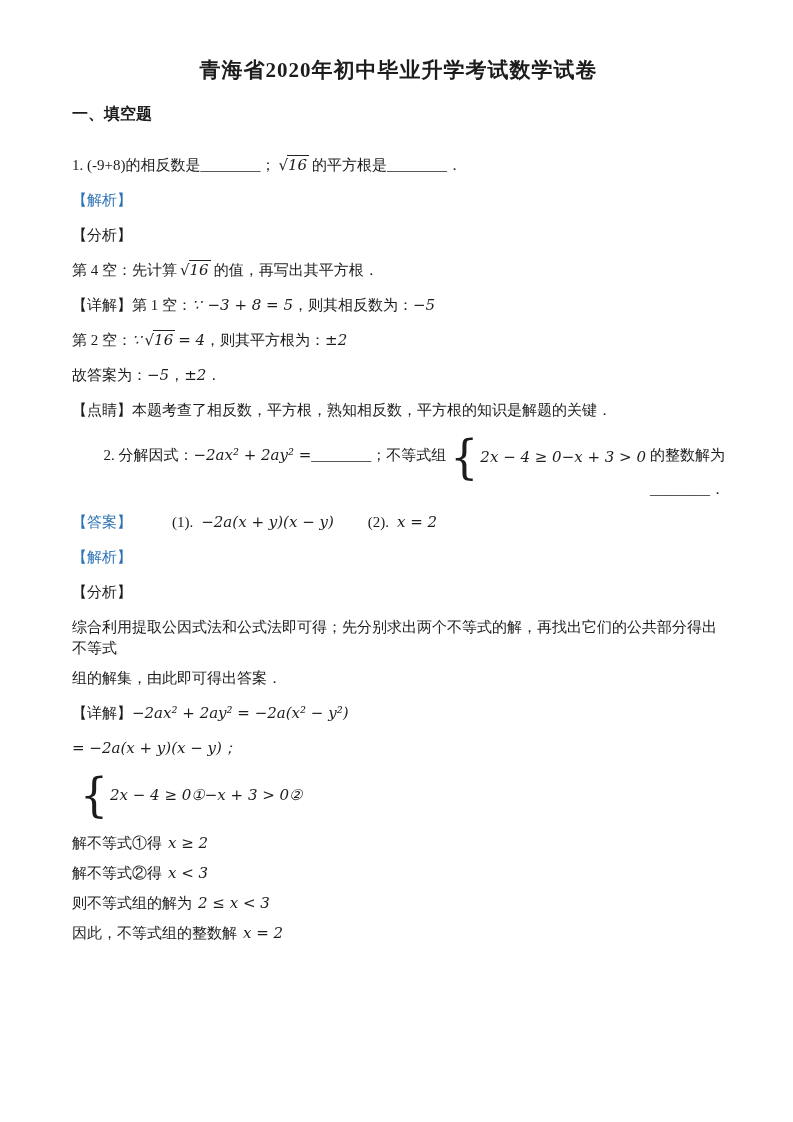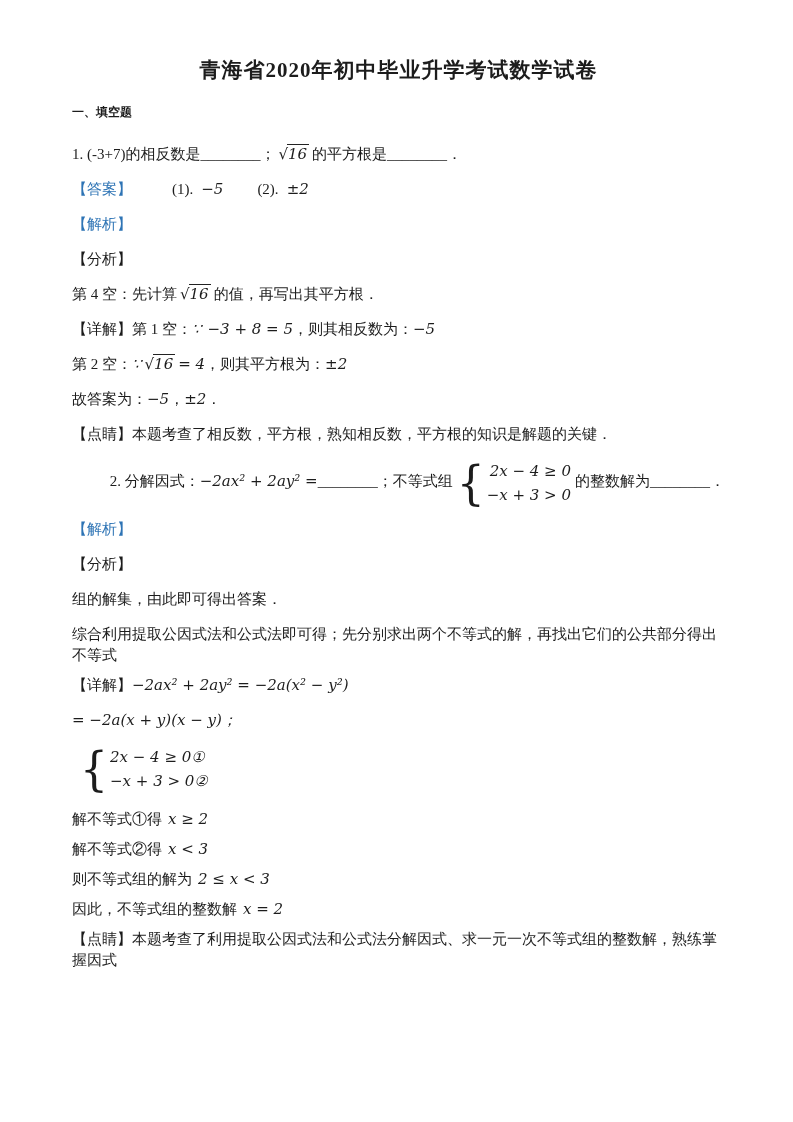--- a/index.html
+++ b/index.html
@@ -15,23 +15,23 @@
     overflow:hidden;
   }
   .title{
     text-align:center;
     font-size:21px;
     font-weight:700;
     margin:0 0 20px 0;
     letter-spacing:1px;
   }
   .section{
-    font-size:12px;
+    font-size:16px;
     font-weight:700;
-    margin:0 0 23px 0;
+    margin:0 0 30px 0;
     font-family:Liberation Mono, monospace;
   }
   .line{margin:0 0 14px 0;line-height:21px;}
   .tight{margin-bottom:9px;}
   .lbl{color:var(--label-blue,#2E74B5);}
   .lbl-k{color:var(--body-text,#1c1c1c);}
   .m{font-family:"DejaVu Serif","Liberation Serif",serif;font-style:italic;}
   .it{font-style:italic;}
   .blank{letter-spacing:0;}
   .tag{margin-left:34px;}
@@ -44,39 +44,36 @@
   .sqrt .rad{border-top:1.3px solid #222;padding:0 2px 0 1px;margin-left:-1px;}
   
   .system{display:inline-flex;align-items:center;vertical-align:middle;margin:0 4px;}
   .system .brace{
     font-family:"DejaVu Serif",serif;
     font-size:44px;font-weight:400;
     transform:scaleY(1.08);
     line-height:1;
     margin-right:2px;
   }
-  .system .rows{display:inline-flex;flex-direction:column;line-height:24px;}
+  .system .rows{display:inline-flex;flex-direction:row;line-height:24px;}
   .sys-block{margin:4px 0 16px 4px;}
 </style>
 </head>
 <body>
 
 <div class="page">
 
   <h1 class="title">青海省2020年初中毕业升学考试数学试卷</h1>
 
   <h2 class="section">一、填空题</h2>
 
   <p class="line">
-    <span>1.</span><span> (-3+7)的相反数是</span><span class="blank">________</span><span>；</span><span class="sqrt m"><span class="sign">√</span><span class="rad">16</span></span><span>的平方根是</span><span class="blank">________</span><span>．</span>
+    <span>1.</span><span> (-9+8)的相反数是</span><span class="blank">________</span><span>；</span><span class="sqrt m"><span class="sign">√</span><span class="rad">16</span></span><span>的平方根是</span><span class="blank">________</span><span>．</span>
   </p>
 
-  <p class="line">
-    <span class="lbl">【答案】</span><span class="tag first">(1).</span><span class="val m">−5</span><span class="tag">(2).</span><span class="val m">±2</span>
-  </p>
 
   <p class="line">
     <span class="lbl">【解析】</span>
   </p>
 
   <p class="line">
     <span class="lbl-k">【分析】</span>
   </p>
 
 
@@ -103,31 +100,34 @@
   <p class="line" style="margin-top:6px;margin-bottom:12px;text-align:right;">
     <span>2.</span><span> 分解因式：</span><span class="m it">−2ax² + 2ay² =</span><span class="blank">________</span><span>；</span><span>不等式组</span><span class="system">
         <span class="brace">{</span>
         <span class="rows">
           <span class="m it">2x − 4 ≥ 0</span>
           <span class="m it">−x + 3 &gt; 0</span>
         </span>
       </span><span>的整数解为</span><span class="blank">________</span><span>．</span>
   </p>
 
+  <p class="line">
+    <span class="lbl">【答案】</span><span class="tag first">(1).</span><span class="val m it">−2a(x + y)(x − y)</span><span class="tag">(2).</span><span class="val m it">x = 2</span>
+  </p>
 
   <p class="line">
     <span class="lbl">【解析】</span>
   </p>
 
   <p class="line">
     <span class="lbl-k">【分析】</span>
   </p>
 
+  <p class="line tight">综合利用提取公因式法和公式法即可得；先分别求出两个不等式的解，再找出它们的公共部分得出不等式</p>
   <p class="line">组的解集，由此即可得出答案．</p>
-  <p class="line tight">综合利用提取公因式法和公式法即可得；先分别求出两个不等式的解，再找出它们的公共部分得出不等式</p>
 
   <p class="line">
     <span class="lbl-k">【详解】</span><span class="m it">−2ax² + 2ay² = −2a(x² − y²)</span>
   </p>
 
   <p class="line">
     <span class="m it">= −2a(x + y)(x − y)；</span>
   </p>
 
   <div class="sys-block">
@@ -147,17 +147,14 @@
     <span>解不等式②得</span><span class="m it gap-s">x &lt; 3</span>
   </p>
   <p class="line tight">
     <span>则不等式组的解为</span><span class="m it gap-s">2 ≤ x &lt; 3</span>
   </p>
   <p class="line tight">
     <span>因此，不等式组的整数解</span><span class="m it gap-s">x = 2</span>
   </p>
 
 
-  <p class="line">
-    <span class="lbl-k">【点睛】</span><span>本题考查了利用提取公因式法和公式法分解因式、求一元一次不等式组的整数解，熟练掌握因式</span>
-  </p>
 
 </div>
 
 </body></html>

